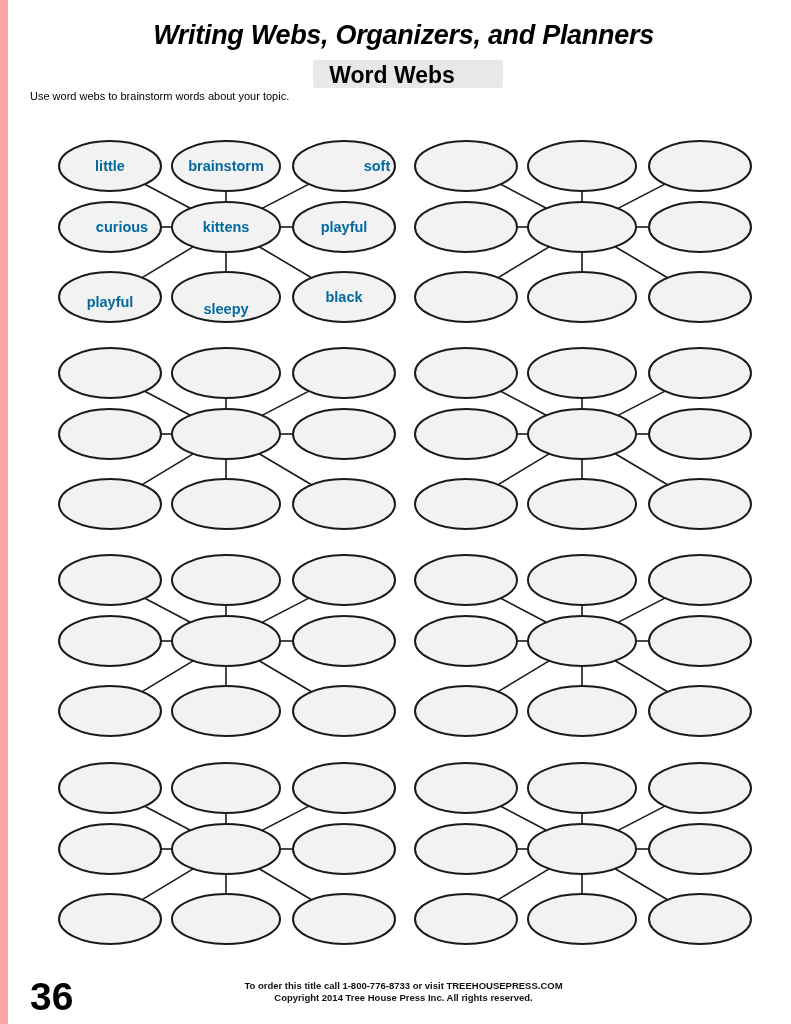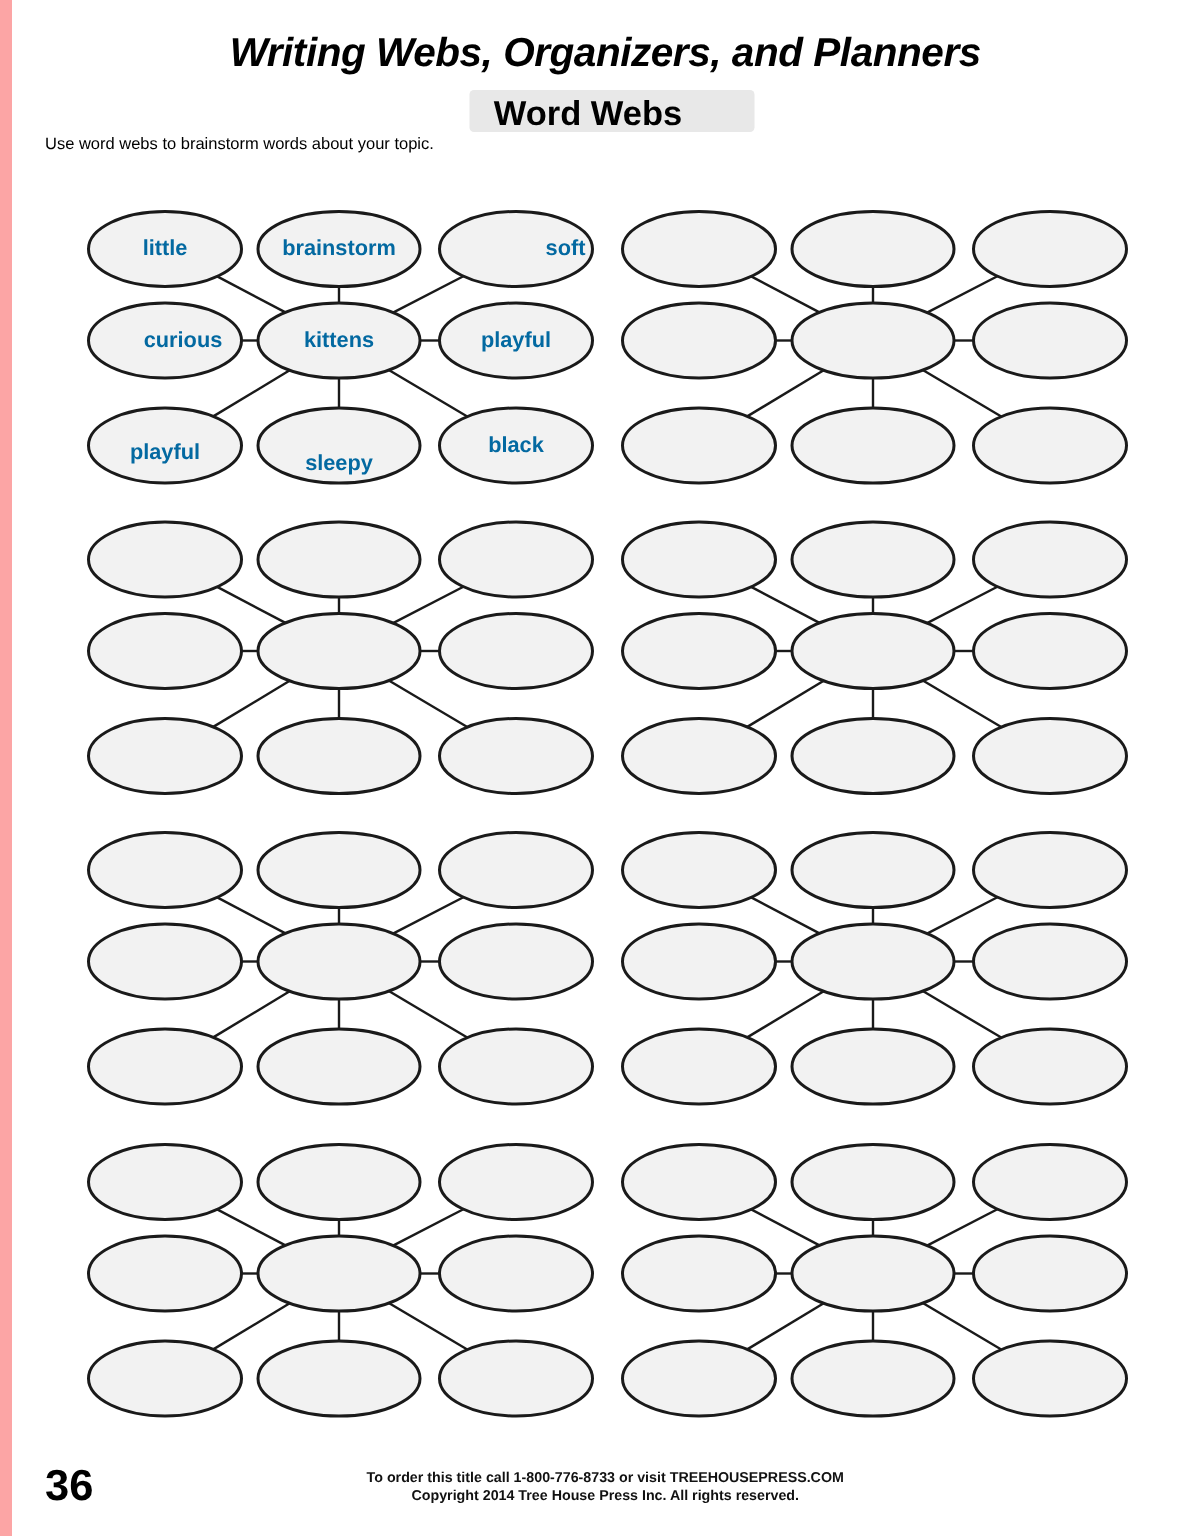--- a/index.html
+++ b/index.html
@@ -85,21 +85,21 @@
     font-weight: bold;
     color: #0369a1;
     transform: translate(-50%, -50%);
     white-space: nowrap;
     pointer-events: none;
   }
   .page-number {
     position: absolute;
     left: 22px;
     top: 975px;
-    font-size: 29px;
+    font-size: 39px;
     font-weight: bold;
   }
   .footer {
     position: absolute;
     left: 0;
     top: 980px;
     width: 791px;
     text-align: center;
     font-size: 9.5px;
     font-weight: bold;

